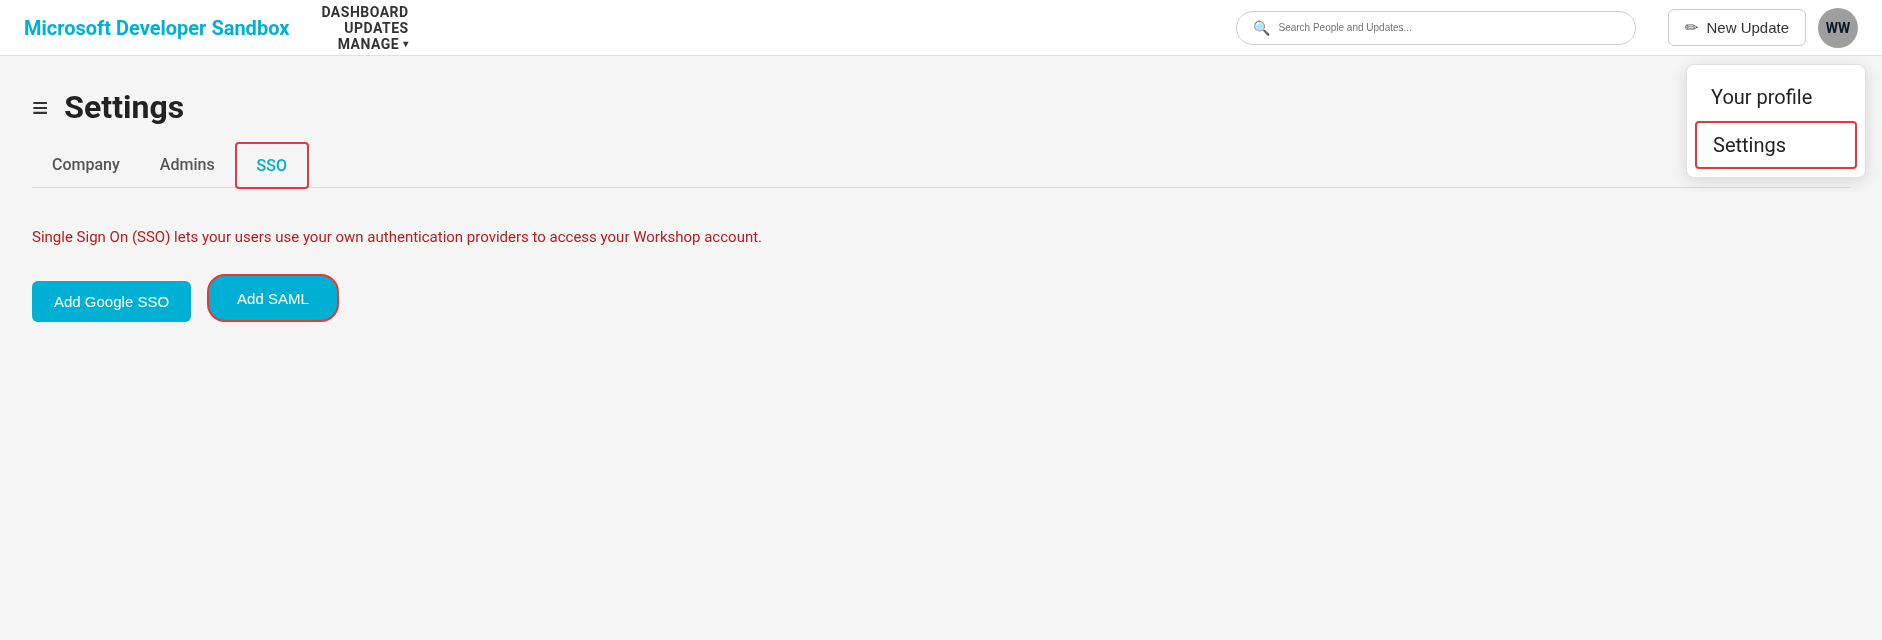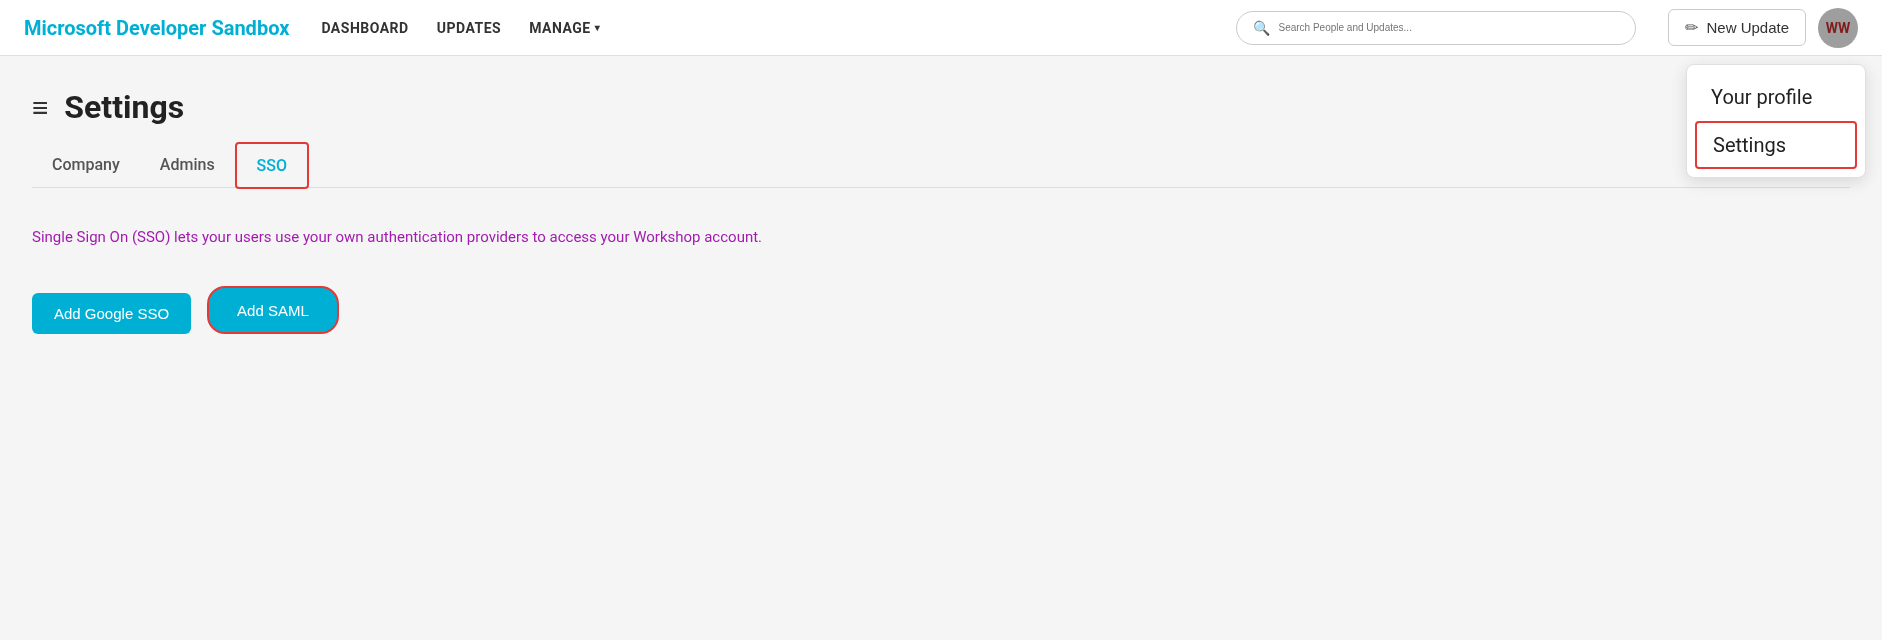--- a/index.html
+++ b/index.html
@@ -20,22 +20,22 @@
     .brand {
       font-size: 20px;
       font-weight: 700;
       color: #00b0d4;
       white-space: nowrap;
       flex-shrink: 0;
     }
     .nav {
       display: flex;
       align-items: flex-end;
-      gap: 28px;
-      flex-shrink: 0;
+      flex-shrink: 0;
+      flex-direction: column;
     }
     .nav-item {
       font-size: 14px;
       font-weight: 700;
       color: #333;
       text-transform: uppercase;
       letter-spacing: 0.5px;
       cursor: pointer;
       display: flex;
       align-items: center;
@@ -91,21 +91,21 @@
     .avatar {
       width: 40px;
       height: 40px;
       border-radius: 50%;
       background: #9e9e9e;
       display: flex;
       align-items: center;
       justify-content: center;
       font-weight: 700;
       font-size: 14px;
-      color: #7f1d1d;
+      color: #0f172a;
       cursor: pointer;
       flex-shrink: 0;
     }
 
     
     .dropdown-menu {
       position: absolute;
       top: 64px;
       right: 16px;
       background: #fff;
@@ -174,22 +174,22 @@
       border-radius: 4px;
       margin-bottom: -2px;
     }
 
     
     .sso-content {
       padding: 40px 0 32px 0;
     }
     .sso-description {
       font-size: 15px;
-      color: #a21caf;
-      margin-bottom: 40px;
+      color: #b91c1c;
+      margin-bottom: 28px;
     }
     .sso-buttons {
       display: flex;
       gap: 16px;
     }
     .btn-primary {
       background: #00b0d4;
       color: #fff;
       border: none;
       border-radius: 6px;

